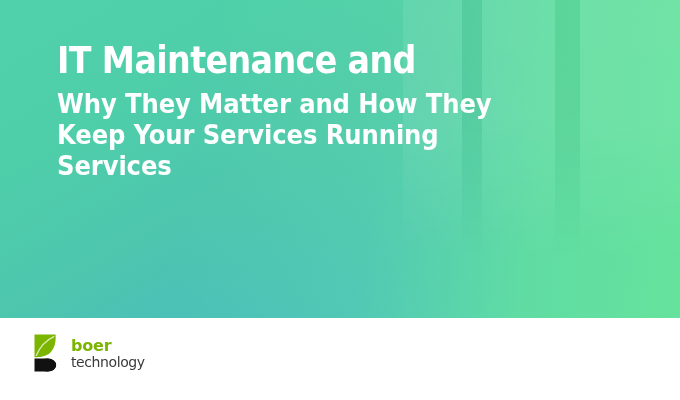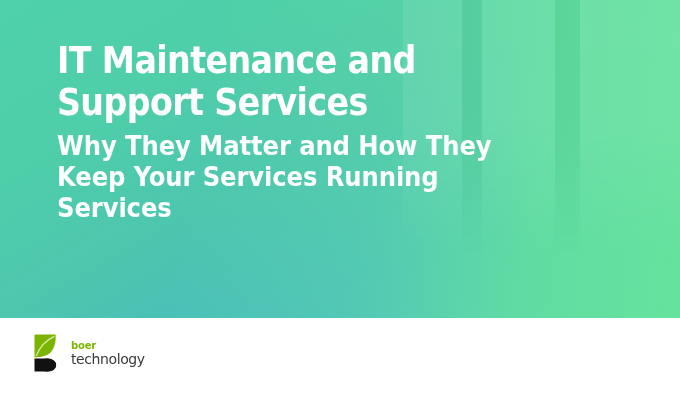--- a/index.html
+++ b/index.html
@@ -100,21 +100,21 @@
   }
   #logo-mark{ width:30px; height:40px; display:block; }
   #logo-words{
     display:flex; flex-direction:column;
     justify-content:center;
     line-height:1;
   }
   #logo-boer{
     font-family:"DejaVu Sans", sans-serif;
     font-weight:bold;
-    font-size:10px;
+    font-size:16px;
     color:#7cb500;
     letter-spacing:-0.2px;
     margin-bottom:1px;
   }
   #logo-technology{
     font-family:"DejaVu Sans", sans-serif;
     font-weight:400;
     font-size:14px;
     color:#3a3a3a;
     letter-spacing:-0.4px;
@@ -132,21 +132,20 @@
       <i style="left:403px; width:59px;"></i>
       <i class="dim" style="left:462px; width:20px;"></i>
       <i style="left:482px; width:73px;"></i>
       <i class="dim" style="left:555px; width:25px;"></i>
       <i style="left:580px; width:100px;"></i>
     </div>
 
     <div id="text-block">
       <div id="headline">
         <span class="ln">IT Maintenance and</span>
-        <span class="ln">Support Services</span>
       </div>
       <div id="subhead">
         <span class="ln">Why They Matter and How They</span>
         <span class="ln">Keep Your Services Running</span>
         <span class="ln">Services</span>
       </div>
     </div>
   </div>
 
   <div id="footer">

